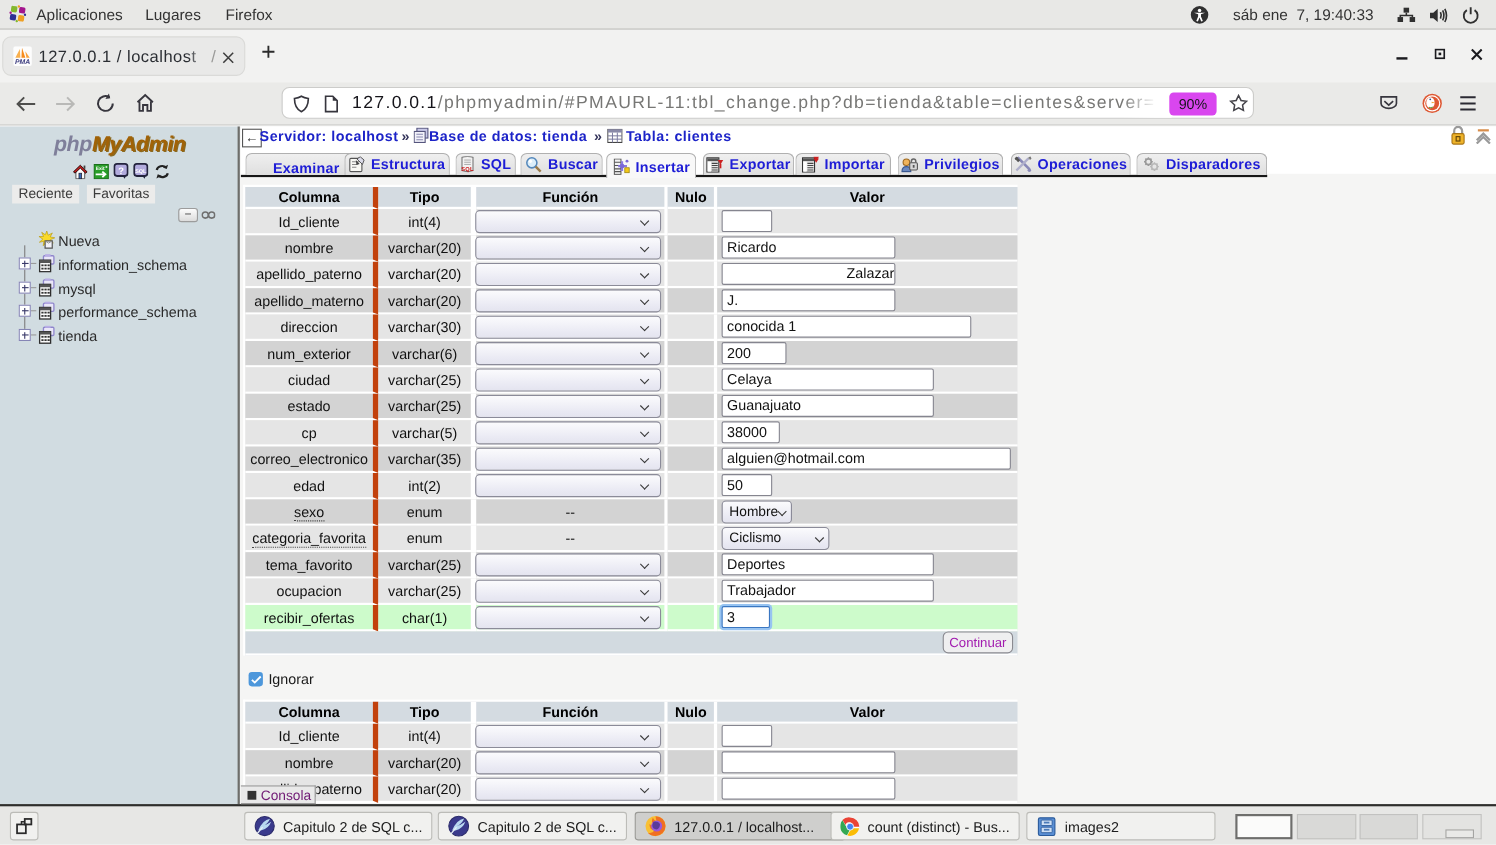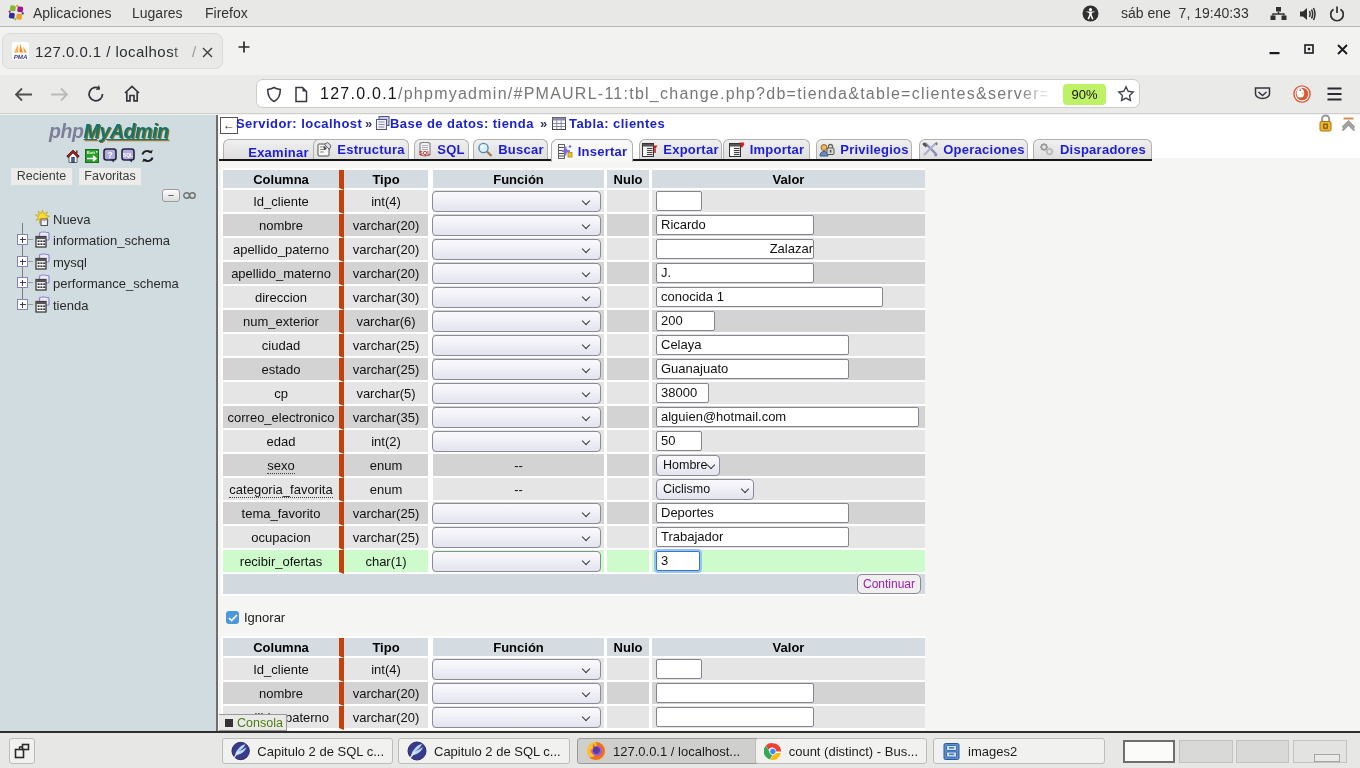--- a/index.html
+++ b/index.html
@@ -151,21 +151,21 @@
     <div id="urlbar">
       <svg style="position:absolute;left:9px;top:6px;" width="16" height="17" viewBox="0 0 16 17">
       <path d="M8 1.5 C10 2.8 12.5 3.3 14.3 3.5 C14.3 9 12.8 13.2 8 15.5 C3.2 13.2 1.7 9 1.7 3.5 C3.5 3.3 6 2.8 8 1.5 Z" fill="none" stroke="#37363e" stroke-width="1.5"></path>
       </svg>
       <svg style="position:absolute;left:37px;top:6px;" width="14" height="17" viewBox="0 0 14 17">
         <path d="M2 1.5 L8.5 1.5 L12.5 5.5 L12.5 15.5 L2 15.5 Z" fill="none" stroke="#37363e" stroke-width="1.5"></path>
         <path d="M8.5 1.5 L8.5 5.5 L12.5 5.5 Z" fill="#37363e"></path>
       </svg>
       <span style="position:absolute;left:63px;top:5px;font-size:16px;letter-spacing:1.25px;color:#15141a;">127.0.0.1<span style="color:#777775;">/phpmyadmin/#PMAURL-11:tbl_change.php?db=tienda&amp;table=clientes&amp;server=1&amp;to</span></span>
       <div style="position:absolute;left:763px;top:0;width:45px;height:27px;background:linear-gradient(90deg,rgba(255,255,255,0),#fff 70%);"></div>
-      <div style="position:absolute;left:806px;top:4px;width:43px;height:21px;background:#bef264;border-radius:4px;font-size:13px;color:#15141a;text-align:center;line-height:21px;">90%</div>
+      <div style="position:absolute;left:806px;top:4px;width:43px;height:21px;background:#d946ef;border-radius:4px;font-size:13px;color:#15141a;text-align:center;line-height:21px;">90%</div>
       <svg style="position:absolute;left:860px;top:5px;" width="18" height="18" viewBox="0 0 18 18">
         <path d="M9 1.8 L11.2 6.3 L16.2 7 L12.6 10.5 L13.4 15.4 L9 13.1 L4.6 15.4 L5.4 10.5 L1.8 7 L6.8 6.3 Z" fill="none" stroke="#45444a" stroke-width="1.4"></path>
       </svg>
     </div>
     <svg style="position:absolute;left:1253px;top:10px;" width="19" height="19" viewBox="0 0 19 19">
       <path d="M2.5 3 L16.5 3 L16.5 9 A7 4.5 0 0 1 2.5 9 Z" fill="none" stroke="#37363e" stroke-width="1.5"></path>
       <path d="M5.5 7 L9.5 10.5 L13.5 7" stroke="#37363e" stroke-width="1.5" fill="none"></path>
     </svg>
     <svg style="position:absolute;left:1292px;top:9px;" width="20" height="20" viewBox="0 0 20 20">
       <circle cx="10" cy="10" r="8.8" fill="#de5833"></circle>
@@ -177,21 +177,21 @@
       <path d="M7 13.5 Q9 14.5 10.5 13.2" stroke="#6aa347" stroke-width="1" fill="none"></path>
     </svg>
     <svg style="position:absolute;left:1327px;top:12px;" width="15" height="14" viewBox="0 0 15 14">
       <path d="M0.5 1.5 L14.5 1.5 M0.5 7 L14.5 7 M0.5 12.5 L14.5 12.5" stroke="#2b2a33" stroke-width="1.8"></path>
     </svg>
   </div>
 </div>
 
 <div id="page">
   <div id="sidebar">
-    <div class="abs" style="left:49px;top:5px;font-style:italic;font-weight:bold;font-size:19.5px;letter-spacing:-0.4px;"><span style="color:#7f7f9a;">php</span><span style="color:#0f766e;text-shadow:1.2px 1.2px 0.6px #8a6a22;text-decoration:underline;">MyAdmin</span></div>
+    <div class="abs" style="left:49px;top:5px;font-style:italic;font-weight:bold;font-size:19.5px;letter-spacing:-0.4px;"><span style="color:#7f7f9a;">php</span><span style="color:#a16207;text-shadow:1.2px 1.2px 0.6px #8a6a22;">MyAdmin</span></div>
 
     <svg class="abs" style="left:66px;top:34px;" width="14" height="14" viewBox="0 0 14 14">
       <path d="M3 6.5 L3 13.5 L11 13.5 L11 6.5 L7 2.8 Z" fill="#fbfbfb" stroke="#555" stroke-width="0.9"></path>
       <path d="M0.8 7.2 L7 1.2 L13.2 7.2 L11.8 8.4 L7 3.8 L2.2 8.4 Z" fill="#c41e1e" stroke="#2a0a0a" stroke-width="0.9"></path>
       <rect x="10" y="1.5" width="1.6" height="3" fill="#444"></rect>
       <rect x="5.8" y="8.5" width="2.4" height="5" fill="#3a6ab8" stroke="#223" stroke-width="0.7"></rect>
     </svg>
     <svg class="abs" style="left:85px;top:34px;" width="14" height="14" viewBox="0 0 14 14">
       <rect x="0.5" y="0.5" width="13" height="13" fill="#2a9e2a" stroke="#1a6e1a"></rect>
       <text x="6" y="5.2" font-size="4.4" fill="#fff" text-anchor="middle" font-weight="bold" font-family="Liberation Sans">Exit</text>
@@ -606,21 +606,21 @@
       <tr class="o">
               <td class="c1">apellido_paterno</td>
               <td class="c2">varchar(20)</td>
               <td class="c3"><span class="sel"></span></td>
               <td class="c4"></td>
               <td class="c5"><span class="inp" style="width:158px;"></span></td>
             </tr>
     </tbody>
         </table>
 
-    <div class="abs" style="left:0;top:599px;width:68px;height:17px;background:#e9e9e9;border:1px solid #999;border-left:none;font-size:12.5px;color:#4d7c0f;line-height:16px;z-index:5;">
+    <div class="abs" style="left:0;top:599px;width:68px;height:17px;background:#e9e9e9;border:1px solid #999;border-left:none;font-size:12.5px;color:#701a75;line-height:16px;z-index:5;">
       <span style="display:inline-block;width:8px;height:8px;background:#333;margin:0 4px 0 6px;"></span>Consola</div>
   </div>
 </div>
 
 <div id="taskbar">
   <div class="tbtn" style="left:9px;width:26px;padding:0;justify-content:center;">
     <svg width="16" height="16" viewBox="0 0 16 16">
           <rect x="1.5" y="6.5" width="8" height="8" fill="none" stroke="#2a2a2a" stroke-width="1.6"></rect>
           <rect x="8.5" y="1.5" width="6" height="5" fill="none" stroke="#2a2a2a" stroke-width="1.6"></rect>
           <path d="M5.5 6.5 L5.5 4 L8.5 4" stroke="#2a2a2a" stroke-width="1.3" fill="none"></path>

